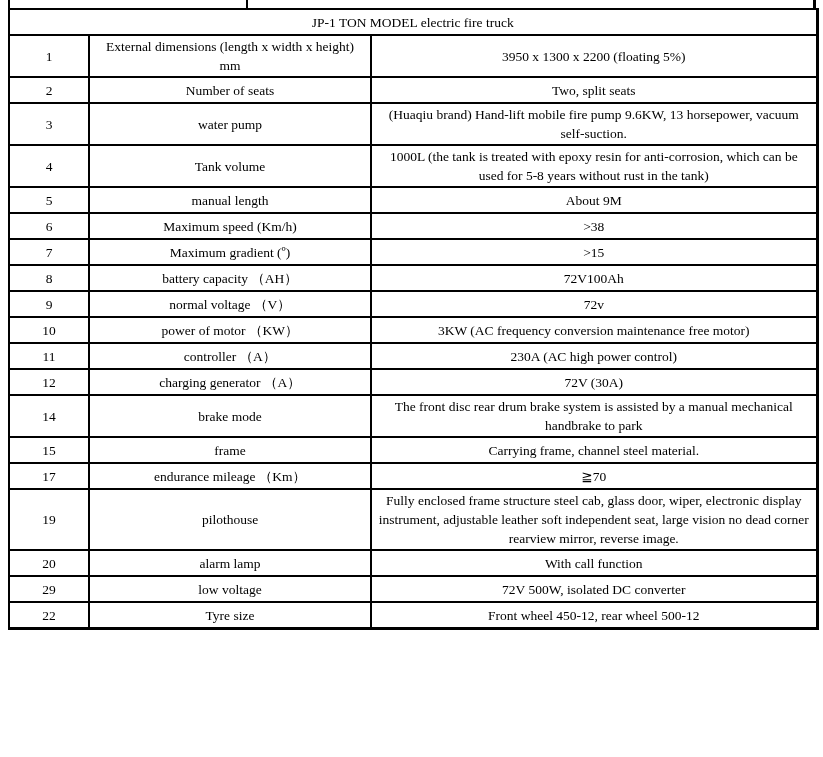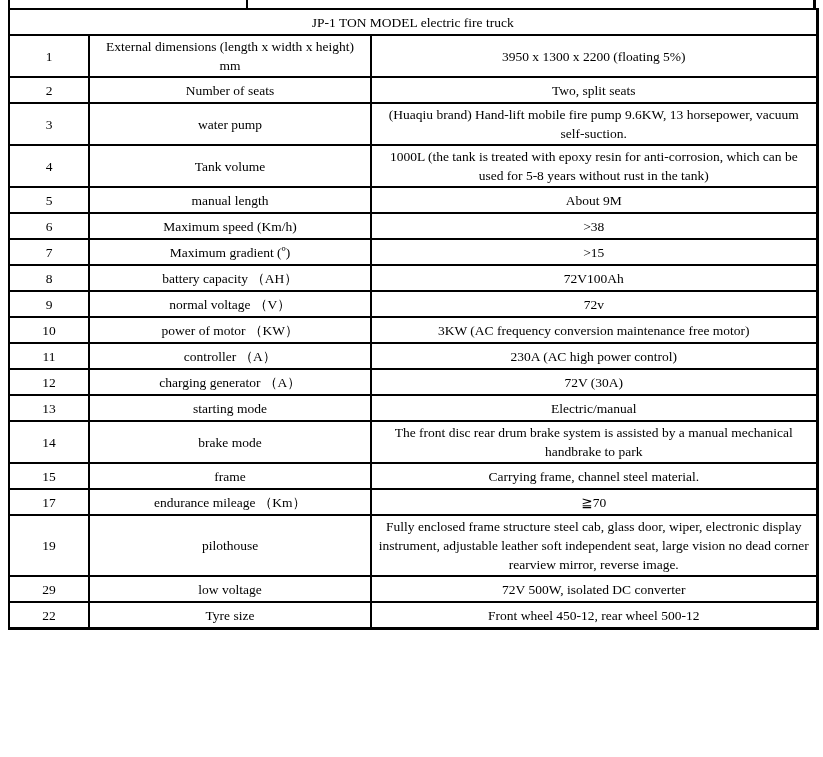--- a/index.html
+++ b/index.html
@@ -141,45 +141,45 @@
           <td>11</td>
           <td>controller （A）</td>
           <td>230A (AC high power control)</td>
         </tr>
         <tr>
           <td>12</td>
           <td>charging generator （A）</td>
           <td>72V (30A)</td>
         </tr>
         <tr>
-          <td>13</td>
-          <td>starting mode</td>
-          <td>Electric/manual</td>
-        </tr>
-        <tr>
           <td>14</td>
           <td>brake mode</td>
           <td>The front disc rear drum brake system is assisted by a manual mechanical handbrake to park</td>
         </tr>
         <tr>
           <td>15</td>
           <td>frame</td>
           <td>Carrying frame, channel steel material.</td>
         </tr>
         <tr>
           <td>17</td>
           <td>endurance mileage （Km）</td>
           <td>≧70</td>
         </tr>
         <tr>
           <td>19</td>
           <td>pilothouse</td>
           <td>Fully enclosed frame structure steel cab, glass door, wiper, electronic display instrument, adjustable leather soft independent seat, large vision no dead corner rearview mirror, reverse image.</td>
         </tr>
         <tr>
+          <td>20</td>
+          <td>alarm lamp</td>
+          <td>With call function</td>
+        </tr>
+        <tr>
           <td>29</td>
           <td>low voltage</td>
           <td>72V 500W, isolated DC converter</td>
         </tr>
         <tr>
           <td>22</td>
           <td>Tyre size</td>
           <td>Front wheel 450-12, rear wheel 500-12</td>
         </tr>
       </tbody>

